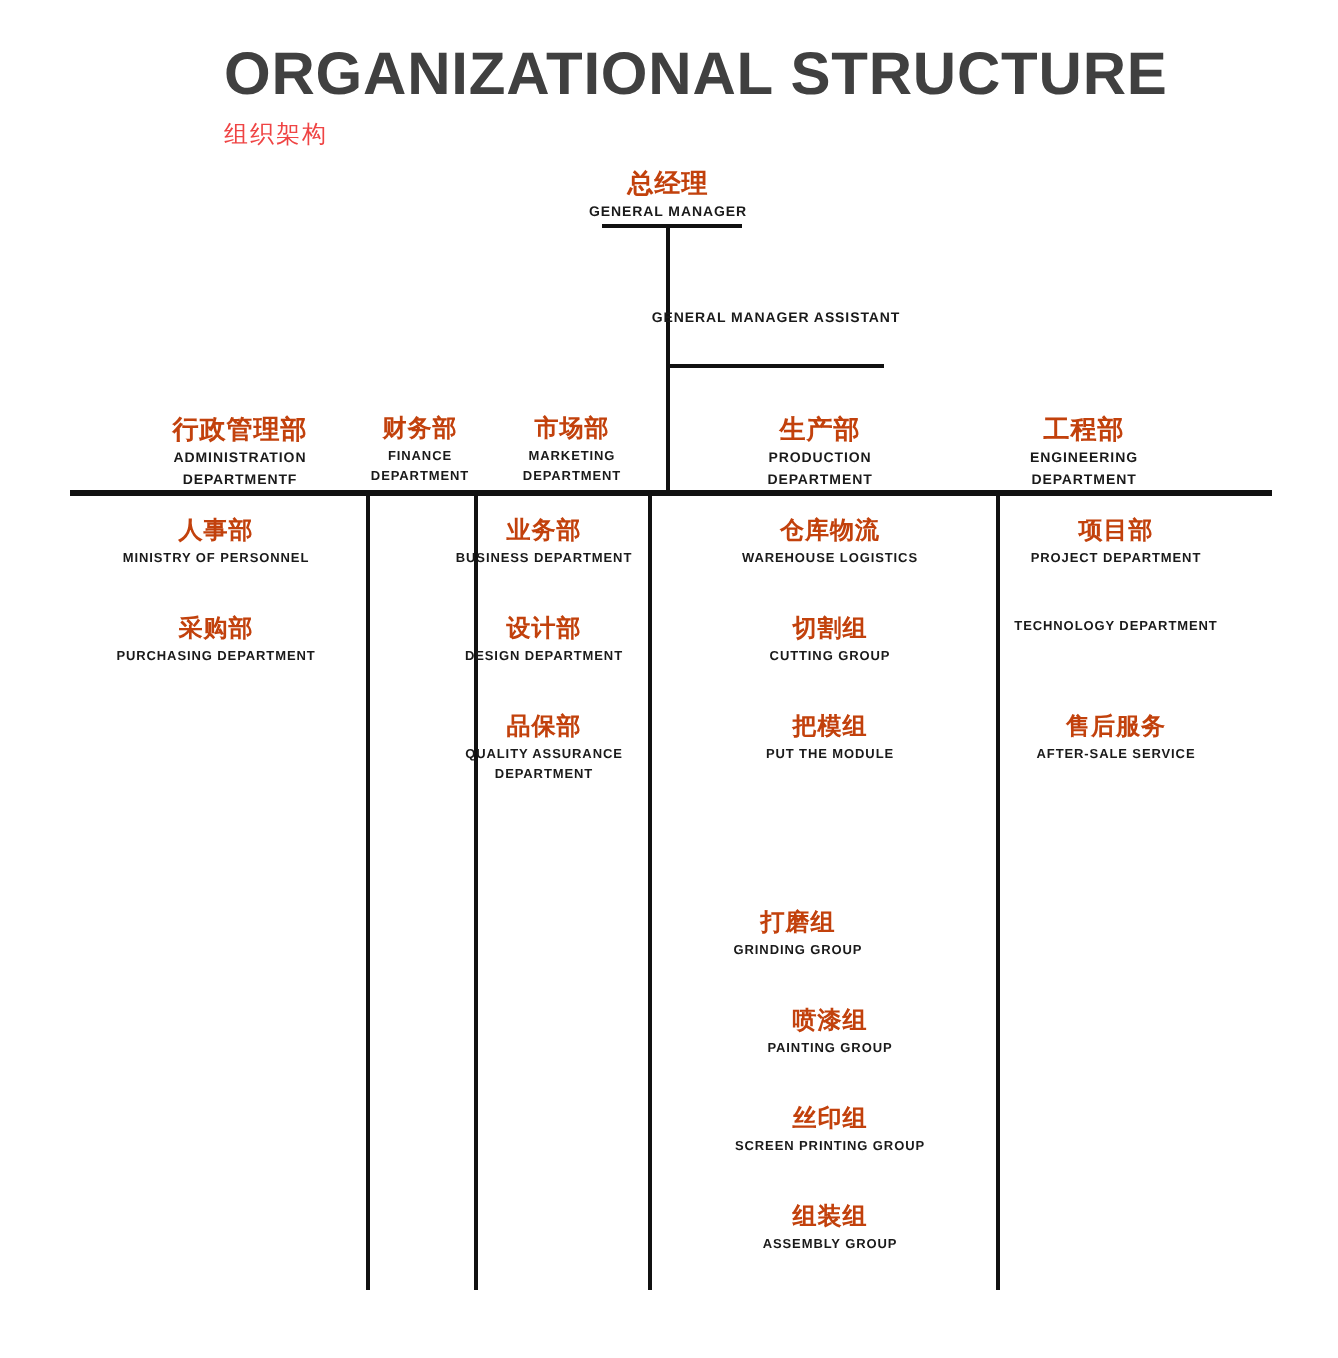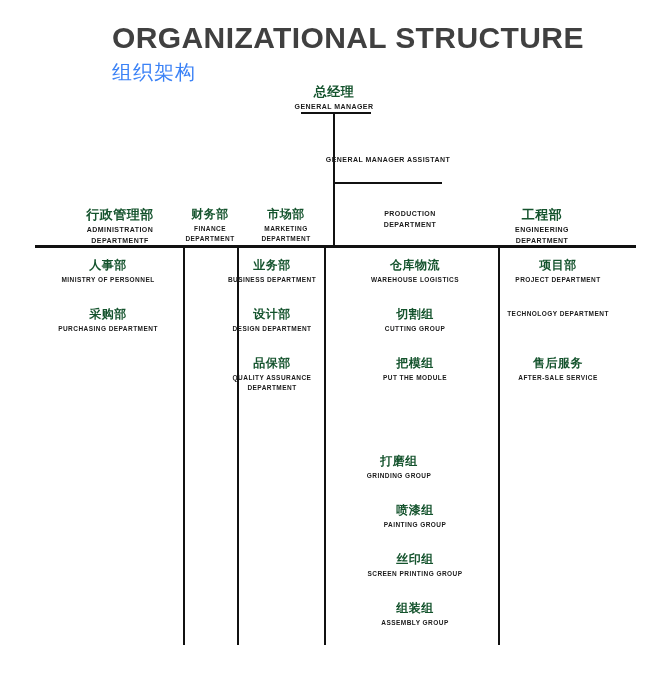--- a/index.html
+++ b/index.html
@@ -30,37 +30,37 @@
   .main-title {
     font-size: 30px;
     font-weight: bold;
     letter-spacing: 0.4px;
     line-height: 1.05;
     color: #404040;
     white-space: nowrap;
   }
   .sub-title {
     margin-top: 5px;
-    font-size: 20px;
+    font-size: 12px;
     font-weight: normal;
-    color: #3b82f6;
+    color: #ef4444;
     letter-spacing: 1px;
   }
 
   
   .node {
     position: absolute;
     text-align: center;
   }
   .node .cn {
     font-size: 12px;
     font-weight: bold;
     line-height: 1.25;
     letter-spacing: 0.5px;
-    color: #14532d;
+    color: #c2410c;
     white-space: nowrap;
   }
   .node .en {
     font-size: 6.5px;
     font-weight: bold;
     line-height: 1.5;
     letter-spacing: 0.45px;
     color: #1a1a1a;
     margin-top: 2px;
   }
@@ -118,20 +118,21 @@
   </div>
   <div class="node" style="left:165px; top:207px; width:90px;">
     <div class="cn">财务部</div>
     <div class="en">FINANCE<br>DEPARTMENT</div>
   </div>
   <div class="node" style="left:236px; top:207px; width:100px;">
     <div class="cn">市场部</div>
     <div class="en">MARKETING<br>DEPARTMENT</div>
   </div>
   <div class="node big" style="left:350px; top:207px; width:120px;">
+    <div class="cn">生产部</div>
     <div class="en">PRODUCTION<br>DEPARTMENT</div>
   </div>
   <div class="node big" style="left:482px; top:207px; width:120px;">
     <div class="cn">工程部</div>
     <div class="en">ENGINEERING<br>DEPARTMENT</div>
   </div>
 
   <div class="hline rule-main"></div>
 
   <div class="vline col-div" style="left:183px;"></div>

